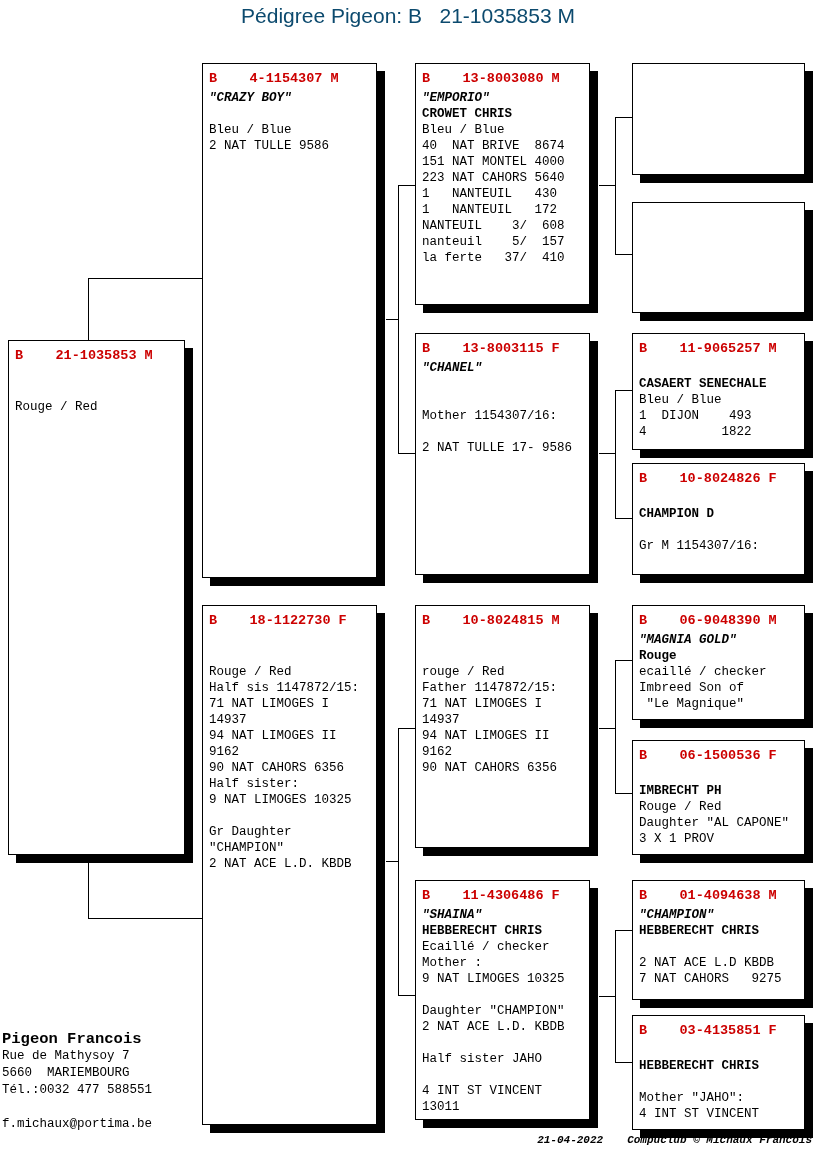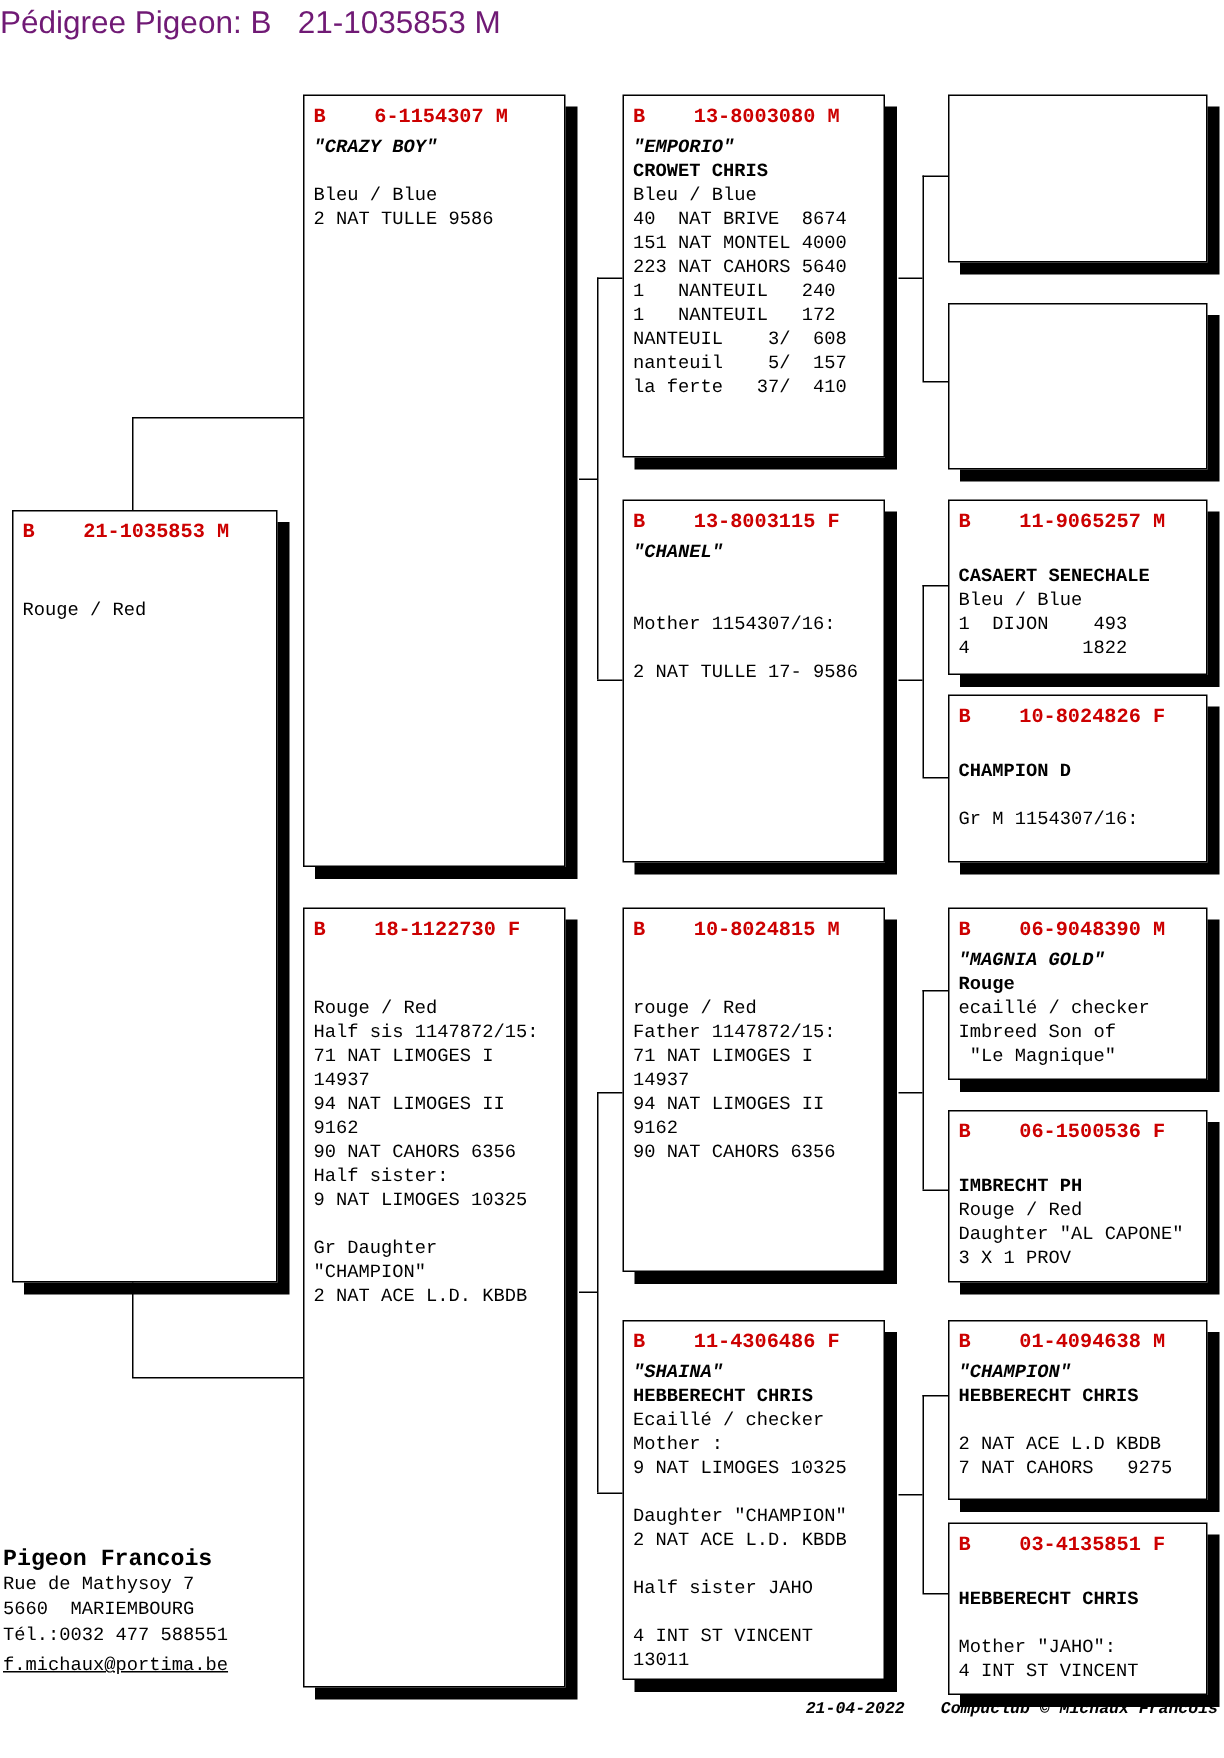--- a/index.html
+++ b/index.html
@@ -3,22 +3,22 @@
 <meta charset="utf-8">
 <style>
   :root { --ring-red: #cc0000; }
   * { box-sizing: border-box; }
   html,body { margin:0; padding:0; }
   body {
     width:816px; height:1172px; position:relative; background:#ffffff;
     font-family:"Liberation Mono", monospace; overflow:hidden;
   }
   .title {
-    position:absolute; left:0; right:0; top:4px; text-align:left;
-    font-family:"Liberation Sans", sans-serif; font-size:21px; color:#701a75;
+    position:absolute; left:0; right:0; top:4px; text-align:center;
+    font-family:"Liberation Sans", sans-serif; font-size:21px; color:#0c4a6e;
     white-space:pre;
   }
   .pbox {
     position:absolute; background:#fff; border:1px solid #000;
     box-shadow:8px 8px 0 0 #000; padding:4px 3px 0 6px;
   }
   .hdr {
     color:var(--ring-red); font-weight:bold; font-size:13.5px;
     white-space:pre; height:22px; padding-top:3px;
   }
@@ -26,40 +26,40 @@
     font-size:12.5px; line-height:16px; min-height:16px; white-space:pre; color:#000;
   }
   .name { font-weight:bold; font-style:italic; }
   .strong { font-weight:bold; }
   .hl, .vl { position:absolute; background:#000; }
   .hl { height:1px; }
   .vl { width:1px; }
   .owner { position:absolute; left:2px; top:1030px; }
   .owner-name { font-size:15.5px; font-weight:bold; white-space:pre; }
   .owner-line { font-size:12.5px; line-height:17px; white-space:pre; }
-  .owner-email { font-size:12.5px; margin-top:4px; white-space:pre;text-decoration:underline; }
+  .owner-email { font-size:12.5px; margin-top:18px; white-space:pre; }
   .footer {
     position:absolute; right:4px; top:1134px; display:flex; gap:24px;
     font-size:11px; font-style:italic; font-weight:bold;margin-left:40px;
   }
 </style>
 </head>
 <body>
 
 <div class="title">Pédigree Pigeon: B   21-1035853 M</div>
 
 <div class="pbox" style="left:8px;top:340px;width:177px;height:515px">
   <div class="hdr">B    21-1035853 M</div>
   <div class="ln"></div>
   <div class="ln"></div>
   <div class="ln">Rouge / Red</div>
 </div>
 
 <div class="pbox" style="left:202px;top:63px;width:175px;height:515px">
-  <div class="hdr">B    6-1154307 M</div>
+  <div class="hdr">B    4-1154307 M</div>
   <div class="ln name">"CRAZY BOY"</div>
   <div class="ln"></div>
   <div class="ln">Bleu / Blue</div>
   <div class="ln">2 NAT TULLE 9586</div>
 </div>
 
 <div class="pbox" style="left:202px;top:605px;width:175px;height:520px">
   <div class="hdr">B    18-1122730 F</div>
   <div class="ln"></div>
   <div class="ln"></div>
@@ -79,21 +79,21 @@
 </div>
 
 <div class="pbox" style="left:415px;top:63px;width:175px;height:242px">
   <div class="hdr">B    13-8003080 M</div>
   <div class="ln name">"EMPORIO"</div>
   <div class="ln strong">CROWET CHRIS</div>
   <div class="ln">Bleu / Blue</div>
   <div class="ln">40  NAT BRIVE  8674</div>
   <div class="ln">151 NAT MONTEL 4000</div>
   <div class="ln">223 NAT CAHORS 5640</div>
-  <div class="ln">1   NANTEUIL   240</div>
+  <div class="ln">1   NANTEUIL   430</div>
   <div class="ln">1   NANTEUIL   172</div>
   <div class="ln">NANTEUIL    3/  608</div>
   <div class="ln">nanteuil    5/  157</div>
   <div class="ln">la ferte   37/  410</div>
 </div>
 
 <div class="pbox" style="left:415px;top:333px;width:175px;height:242px">
   <div class="hdr">B    13-8003115 F</div>
   <div class="ln name">"CHANEL"</div>
   <div class="ln"></div>

